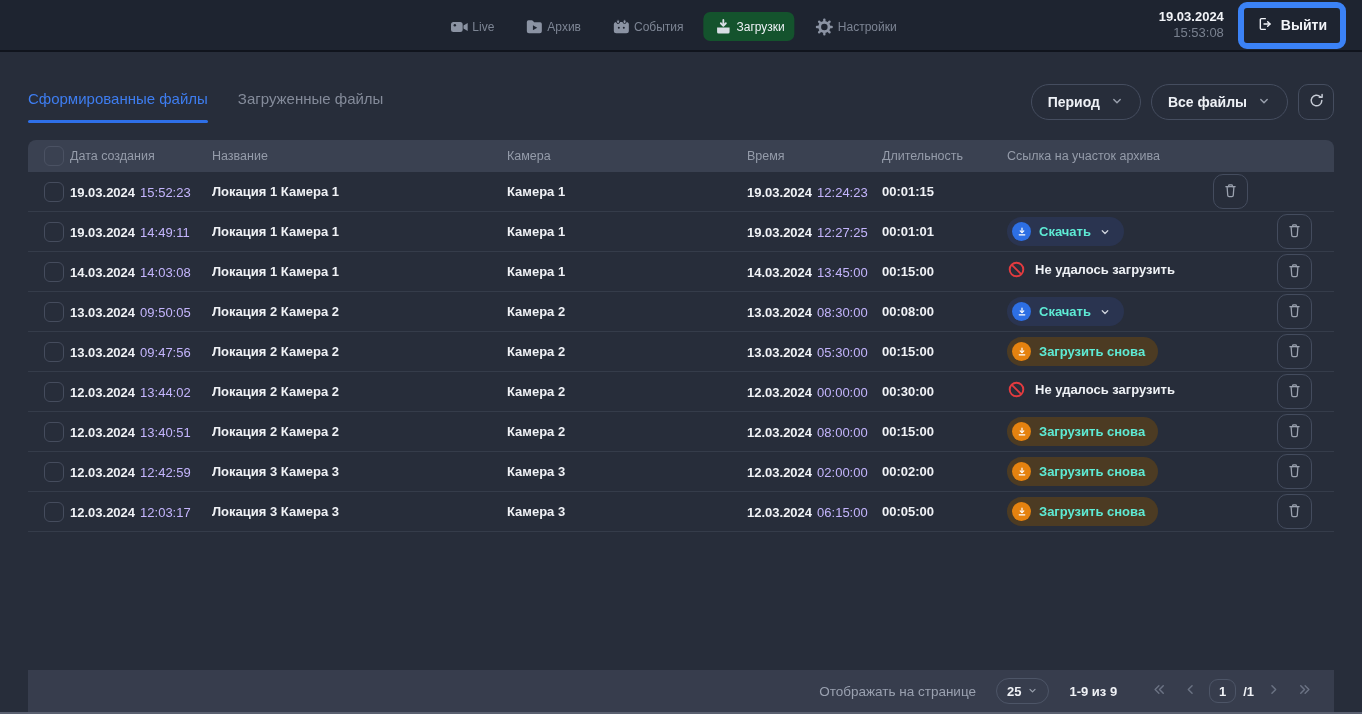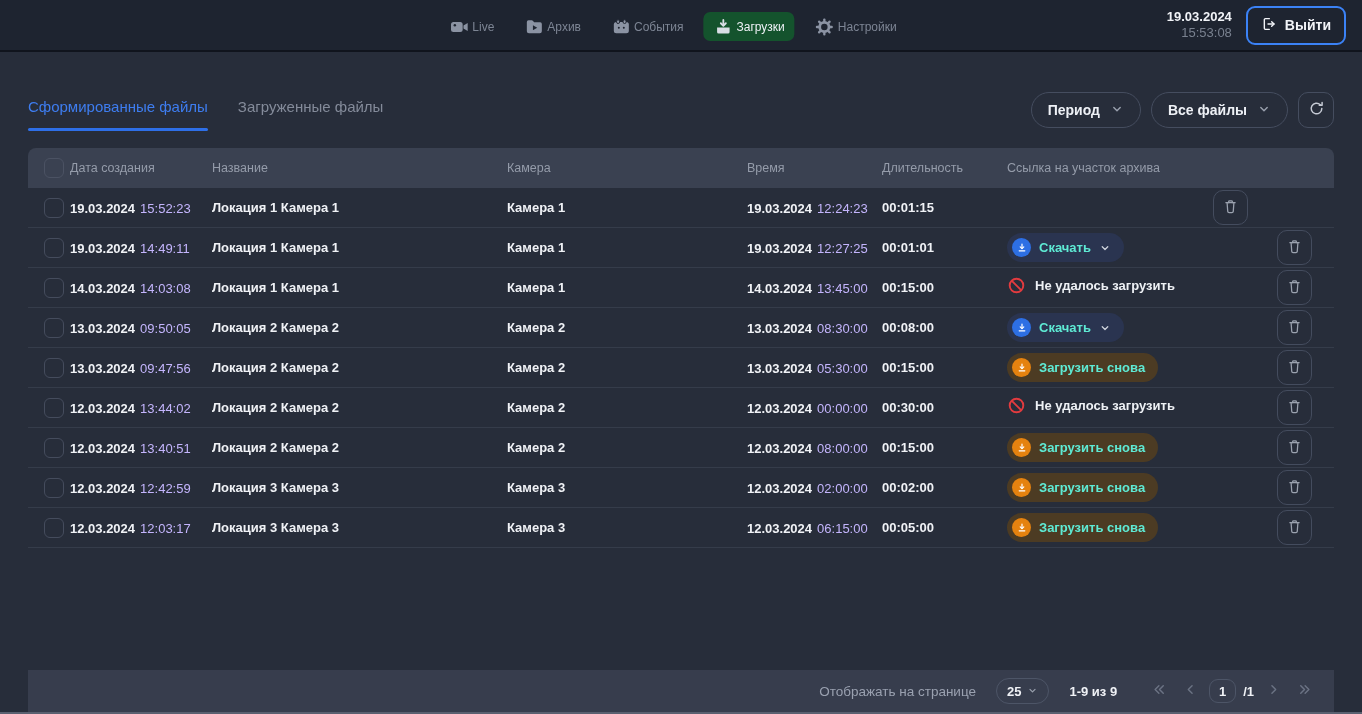--- a/index.html
+++ b/index.html
@@ -19,47 +19,47 @@
   .nav-icon svg { width:20px; height:20px; display:block; }
   .nav-item.active .nav-icon { color:#d9dde5; }
   .nav-label { font-size:12px; color:#7d8594; line-height:1; }
   .nav-item.active .nav-label { color:#eef1f6; }
 
   .topbar-right { margin-left:auto; display:flex; align-items:center; gap:14px; }
   .datetime { text-align:right; line-height:1.25; }
   .date { color:#f2f4f8; font-weight:700; font-size:13px; }
   .time { color:#79818f; font-size:13px; }
   .logout-btn { display:flex; align-items:center; gap:8px; background:transparent;
-                border:2px solid #3b82f6; border-radius:9px; color:#f2f4f8; font-size:14px;
+                border:6px solid #3b82f6; border-radius:9px; color:#f2f4f8; font-size:14px;
                 font-weight:600; padding:8px 13px; cursor:pointer; font-family:inherit; }
   .logout-btn svg { width:16px; height:16px; }
 
   
-  .content { flex:1 1 auto; padding:8px 28px; display:flex; flex-direction:column; min-height:0; }
+  .content { flex:1 1 auto; padding:0 28px; display:flex; flex-direction:column; min-height:0; }
   .toolbar-row { display:flex; align-items:flex-start; justify-content:space-between; margin-top:26px; }
   .tabs { display:flex; gap:30px; margin-top:12px; }
   .tab { position:relative; font-size:15px; color:#848b9a; padding-bottom:16px; cursor:pointer; }
   .tab.active { color:#3e7df0; }
   .tab.active::after { content:""; position:absolute; left:0; right:0; bottom:0; height:3px;
                        border-radius:2px; background:#2e6fe8; }
   .filter-controls { display:flex; gap:10px; margin-top:6px; }
   .pill { height:36px; border-radius:18px; border:1px solid #454d5f; background:transparent;
           color:#eef1f6; font-size:14px; font-weight:600; display:flex; align-items:center;
           gap:10px; padding:0 16px; cursor:pointer; font-family:inherit; }
   .pill svg, .icon-btn svg { width:14px; height:14px; color:#9aa1ae; }
   .icon-btn { width:36px; height:36px; border-radius:10px; border:1px solid #454d5f;
               background:transparent; display:flex; align-items:center; justify-content:center;
               color:#c6cbd5; cursor:pointer; }
   .icon-btn svg { width:17px; height:17px; color:#c6cbd5; }
 
   
   .table { margin-top:17px; }
   .grid-cols { display:grid; grid-template-columns:26px 142px 295px 240px 135px 125px 1fr 64px;
                align-items:center; padding:0 22px 0 16px; }
-  .thead { background:#3a4151; border-radius:8px 8px 0 0; height:40px; }
+  .thead { background:#3a4151; border-radius:8px 8px 0 0; height:32px; }
   .hcell { color:#959caa; font-size:12.5px; }
   .trow { height:40px; border-bottom:1px solid #353c4a; }
   .cb { width:20px; height:20px; border-radius:6px; border:1.5px solid #454c5d; background:transparent;
         cursor:pointer; display:inline-block; }
   .thead .cb { border-color:#4b5263; }
   .cell-white { color:#f0f2f6; font-weight:600; font-size:13px; }
   .cell-gray { color:#c4b5fd; font-weight:400; font-size:13px; margin-left:5px; }
 
   .status-plain { display:inline-flex; align-items:center; gap:9px; color:#eef1f5;
                   font-size:13px; font-weight:600; }

